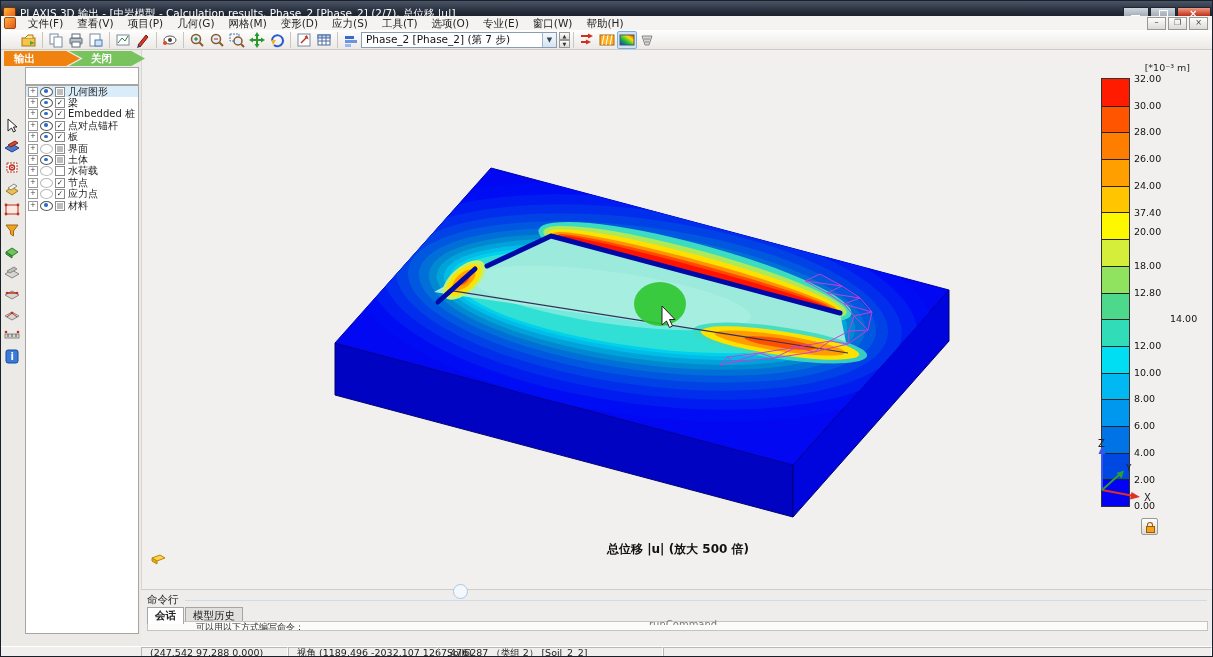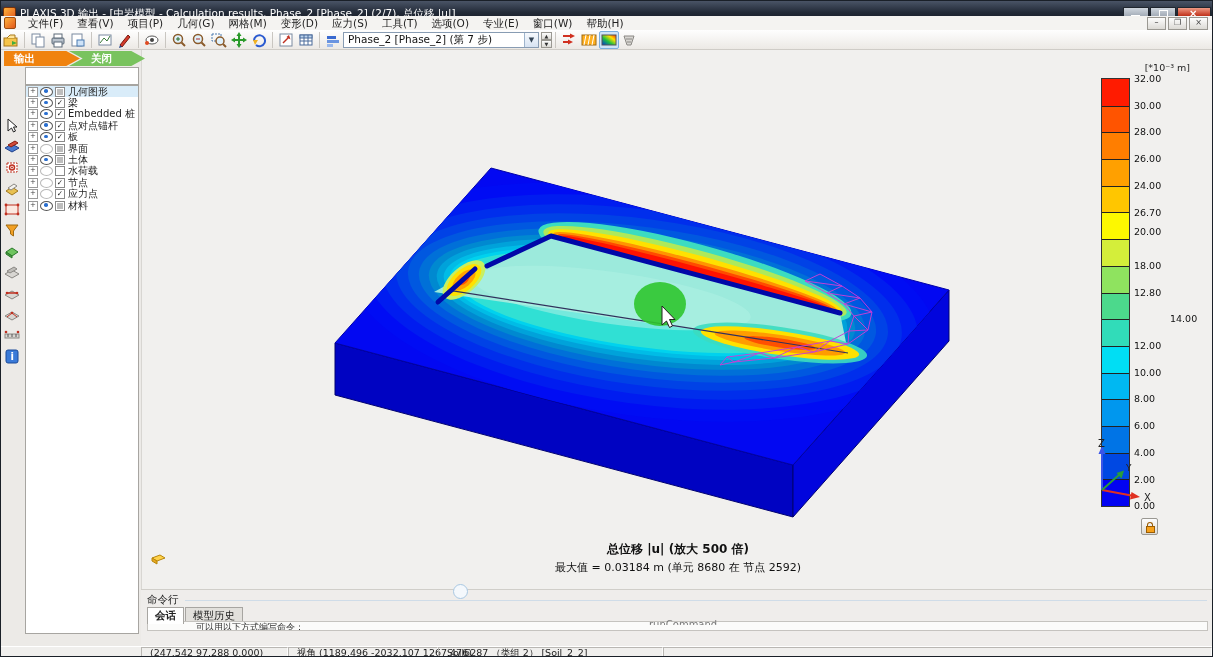--- a/index.html
+++ b/index.html
@@ -23,21 +23,21 @@
     border-bottom:1px solid #d9d7d3;display:flex;align-items:center;font-size:10.5px;color:#222;}
   #menu-app-icon{width:10px;height:10px;margin:0 5px 0 3px;border-radius:2px;
     background:linear-gradient(135deg,#ffb33c,#e2571b);border:1px solid #9a4a10;}
   .menu-item{padding:18px 7px;height:14px;line-height:14px;cursor:default;}
   #mdi-btns{margin-left:auto;display:flex;gap:2px;margin-right:4px;}
   .mdibtn{width:17px;height:11px;border:1px solid #9a9892;background:linear-gradient(#fdfdfd,#dcdad5);
     position:relative;font-size:8px;line-height:9px;text-align:center;color:#444;}
   
   #toolbar{position:absolute;left:0;top:29px;width:100%;height:20px;
     background:linear-gradient(#fefefe,#ece9e5);border-bottom:1px solid #cfccc7;
-    display:flex;align-items:center;padding-left:0;box-sizing:border-box;}
+    display:flex;align-items:center;padding-left:18px;box-sizing:border-box;}
   .tbtn{width:20px;height:18px;display:flex;align-items:center;justify-content:center;border-radius:2px;}
   .tbtn.active{background:#cfe3f8;border:1px solid #7aaede;box-sizing:border-box;}
   .tsep{width:1px;height:16px;background:#c9c6c1;margin:0 3px;}
   #phase-select{width:196px;height:16px;background:#fff;border:1px solid #889cb3;display:flex;
     align-items:center;font-size:10.5px;color:#111;padding-left:4px;box-sizing:border-box;}
   #phase-select .arrow{margin-left:auto;width:13px;height:14px;background:linear-gradient(#f6f9fd,#d7e3f2);
     border-left:1px solid #9eb4cc;font-size:7px;line-height:14px;text-align:center;color:#345;}
   #phase-spinner{width:11px;height:16px;margin-left:2px;display:flex;flex-direction:column;}
   #phase-spinner span{flex:1;border:1px solid #9a9892;background:linear-gradient(#fdfdfd,#dcdad5);
     font-size:5px;line-height:6px;text-align:center;color:#333;}
@@ -578,21 +578,21 @@
           <div class="lband" style="background: rgb(0, 116, 230);"></div>
           <div class="lband" style="background: rgb(0, 72, 226);"></div>
           <div class="lband" style="background: rgb(2, 3, 242);"></div>
         </div>
       <div id="legend-labels">
           <span style="top: -5px;">32.00</span>
           <span style="top: 21.7px;">30.00</span>
           <span style="top: 48.4px;">28.00</span>
           <span style="top: 75.1px;">26.00</span>
           <span style="top: 101.8px;">24.00</span>
-          <span style="top: 128.5px;">26.70</span>
+          <span style="top: 128.5px;">37.40</span>
           <span style="top: 148px;">20.00</span>
           <span style="top: 181.9px;">18.00</span>
           <span style="top: 208.6px;">12.80</span>
           <span style="top: 235.3px; margin-left: 36px;">14.00</span>
           <span style="top: 262px;">12.00</span>
           <span style="top: 288.7px;">10.00</span>
           <span style="top: 315.4px;">8.00</span>
           <span style="top: 342.1px;">6.00</span>
           <span style="top: 368.8px;">4.00</span>
           <span style="top: 395.5px;">2.00</span>
@@ -613,21 +613,20 @@
       <line x1="22" y1="52" x2="40" y2="36" stroke="#2a9e3a" stroke-width="2"></line>
       <polygon points="44,32.5 36.5,35 41.5,40.5" fill="#2a9e3a"></polygon>
       <text x="18" y="9" font-size="10" fill="#222">Z</text>
       <text x="46" y="33" font-size="9" fill="#222">Y</text>
       <text x="64" y="63" font-size="10" fill="#222">X</text>
     </svg>
 
     
     <div id="caption">
       <div id="caption-title">总位移 |u| (放大 500 倍)</div>
-      <div id="caption-detail">最大值 = 0.03184 m (单元 8680 在 节点 2592)</div>
     </div>
 
     <svg id="vp-mini-icon">
       <polygon points="2,5 10,2 15,5 7,8" fill="#ffd24a" stroke="#b8860b"></polygon>
       <polygon points="2,5 7,8 7,11 2,8" fill="#e8a820" stroke="#b8860b"></polygon>
     </svg>
   </div>
 
   <div id="cmdpanel">
     <div id="cmd-head">

